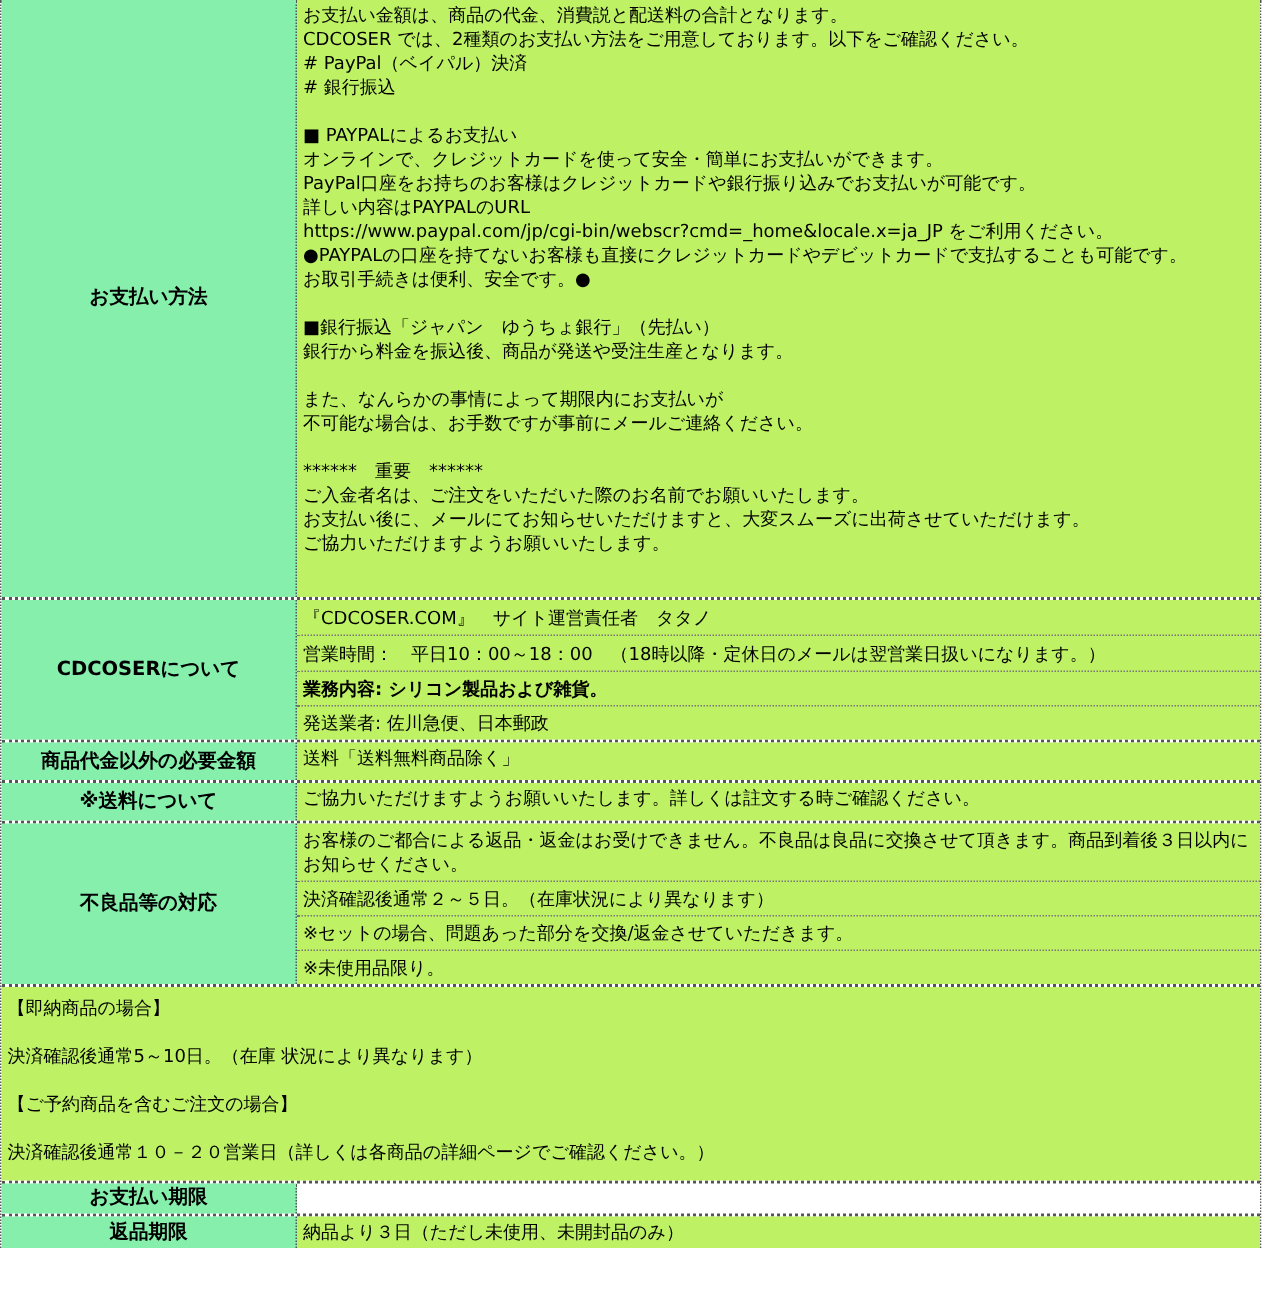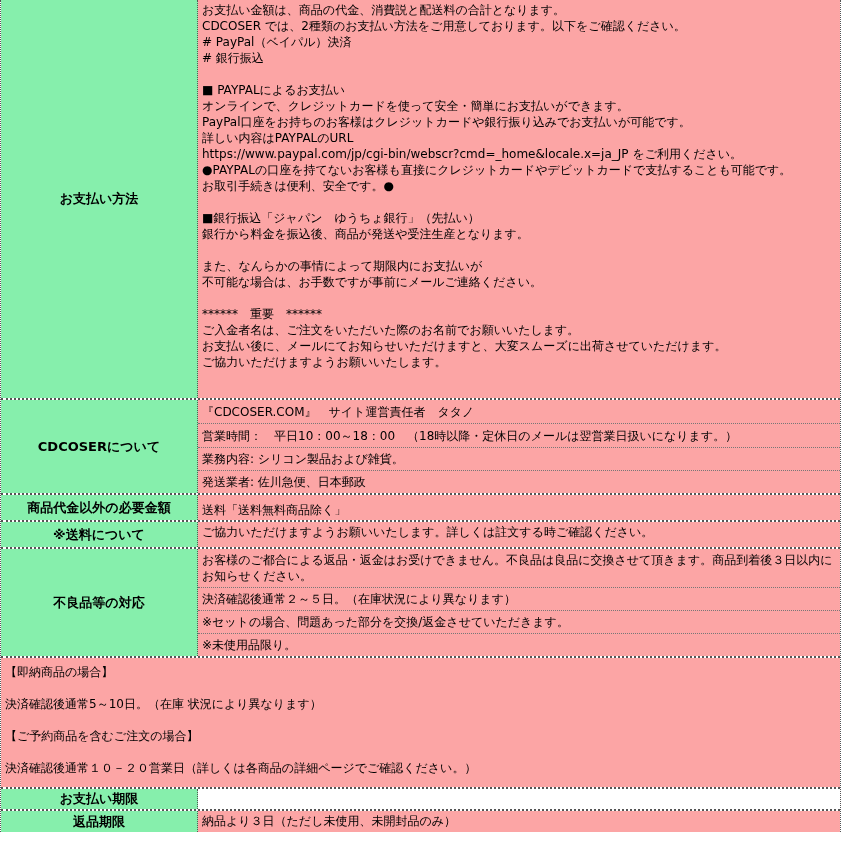--- a/index.html
+++ b/index.html
@@ -32,42 +32,42 @@
     display: flex;
     align-items: center;
     justify-content: center;
     text-align: center;
     font-weight: bold;
     font-size: 13px;
     padding: 2px 6px;
   }
   .ccell {
     flex: 1;
-    background: #fca5a5;
+    background: #bef264;
     display: flex;
     flex-direction: column;
   }
   .pad { padding: 2px 4px; }
   .multiline { white-space: pre-wrap; word-break: break-all; }
   .subrow {
     border-bottom: 1px dotted #777;
     padding: 3px 4px;
     display: flex;
     align-items: center;
   }
   .subrow:last-child { border-bottom: none; }
   .b { font-weight: bold; }
   
   .h-payment  .ccell { min-height: 398px; }
   .sub-site     { min-height: 24px; }
   .sub-hours    { min-height: 24px; }
   .sub-contact  { min-height: 30px; }
-  .sub-business { min-height: 22px; }
+  .sub-business { min-height: 22px; font-weight: bold; }
   .sub-carrier  { min-height: 22px; }
-  .h-extrafee .ccell { min-height: 25px; justify-content: flex-end; }
+  .h-extrafee .ccell { min-height: 25px; }
   .h-shipnote .ccell { min-height: 25px; }
   .sub-def1 { min-height: 36px; }
   .sub-def2 { min-height: 18px; }
   .sub-def3 { min-height: 15px; }
   .sub-def4 { min-height: 16px; }
   .h-delivery .ccell { min-height: 129px; }
   .h-delivery .pad { padding-top: 6px; }
   .sub-pay1 { min-height: 19px; }
   .sub-pay2 { min-height: 18px; }
   .h-retdead .ccell { min-height: 21px; }

